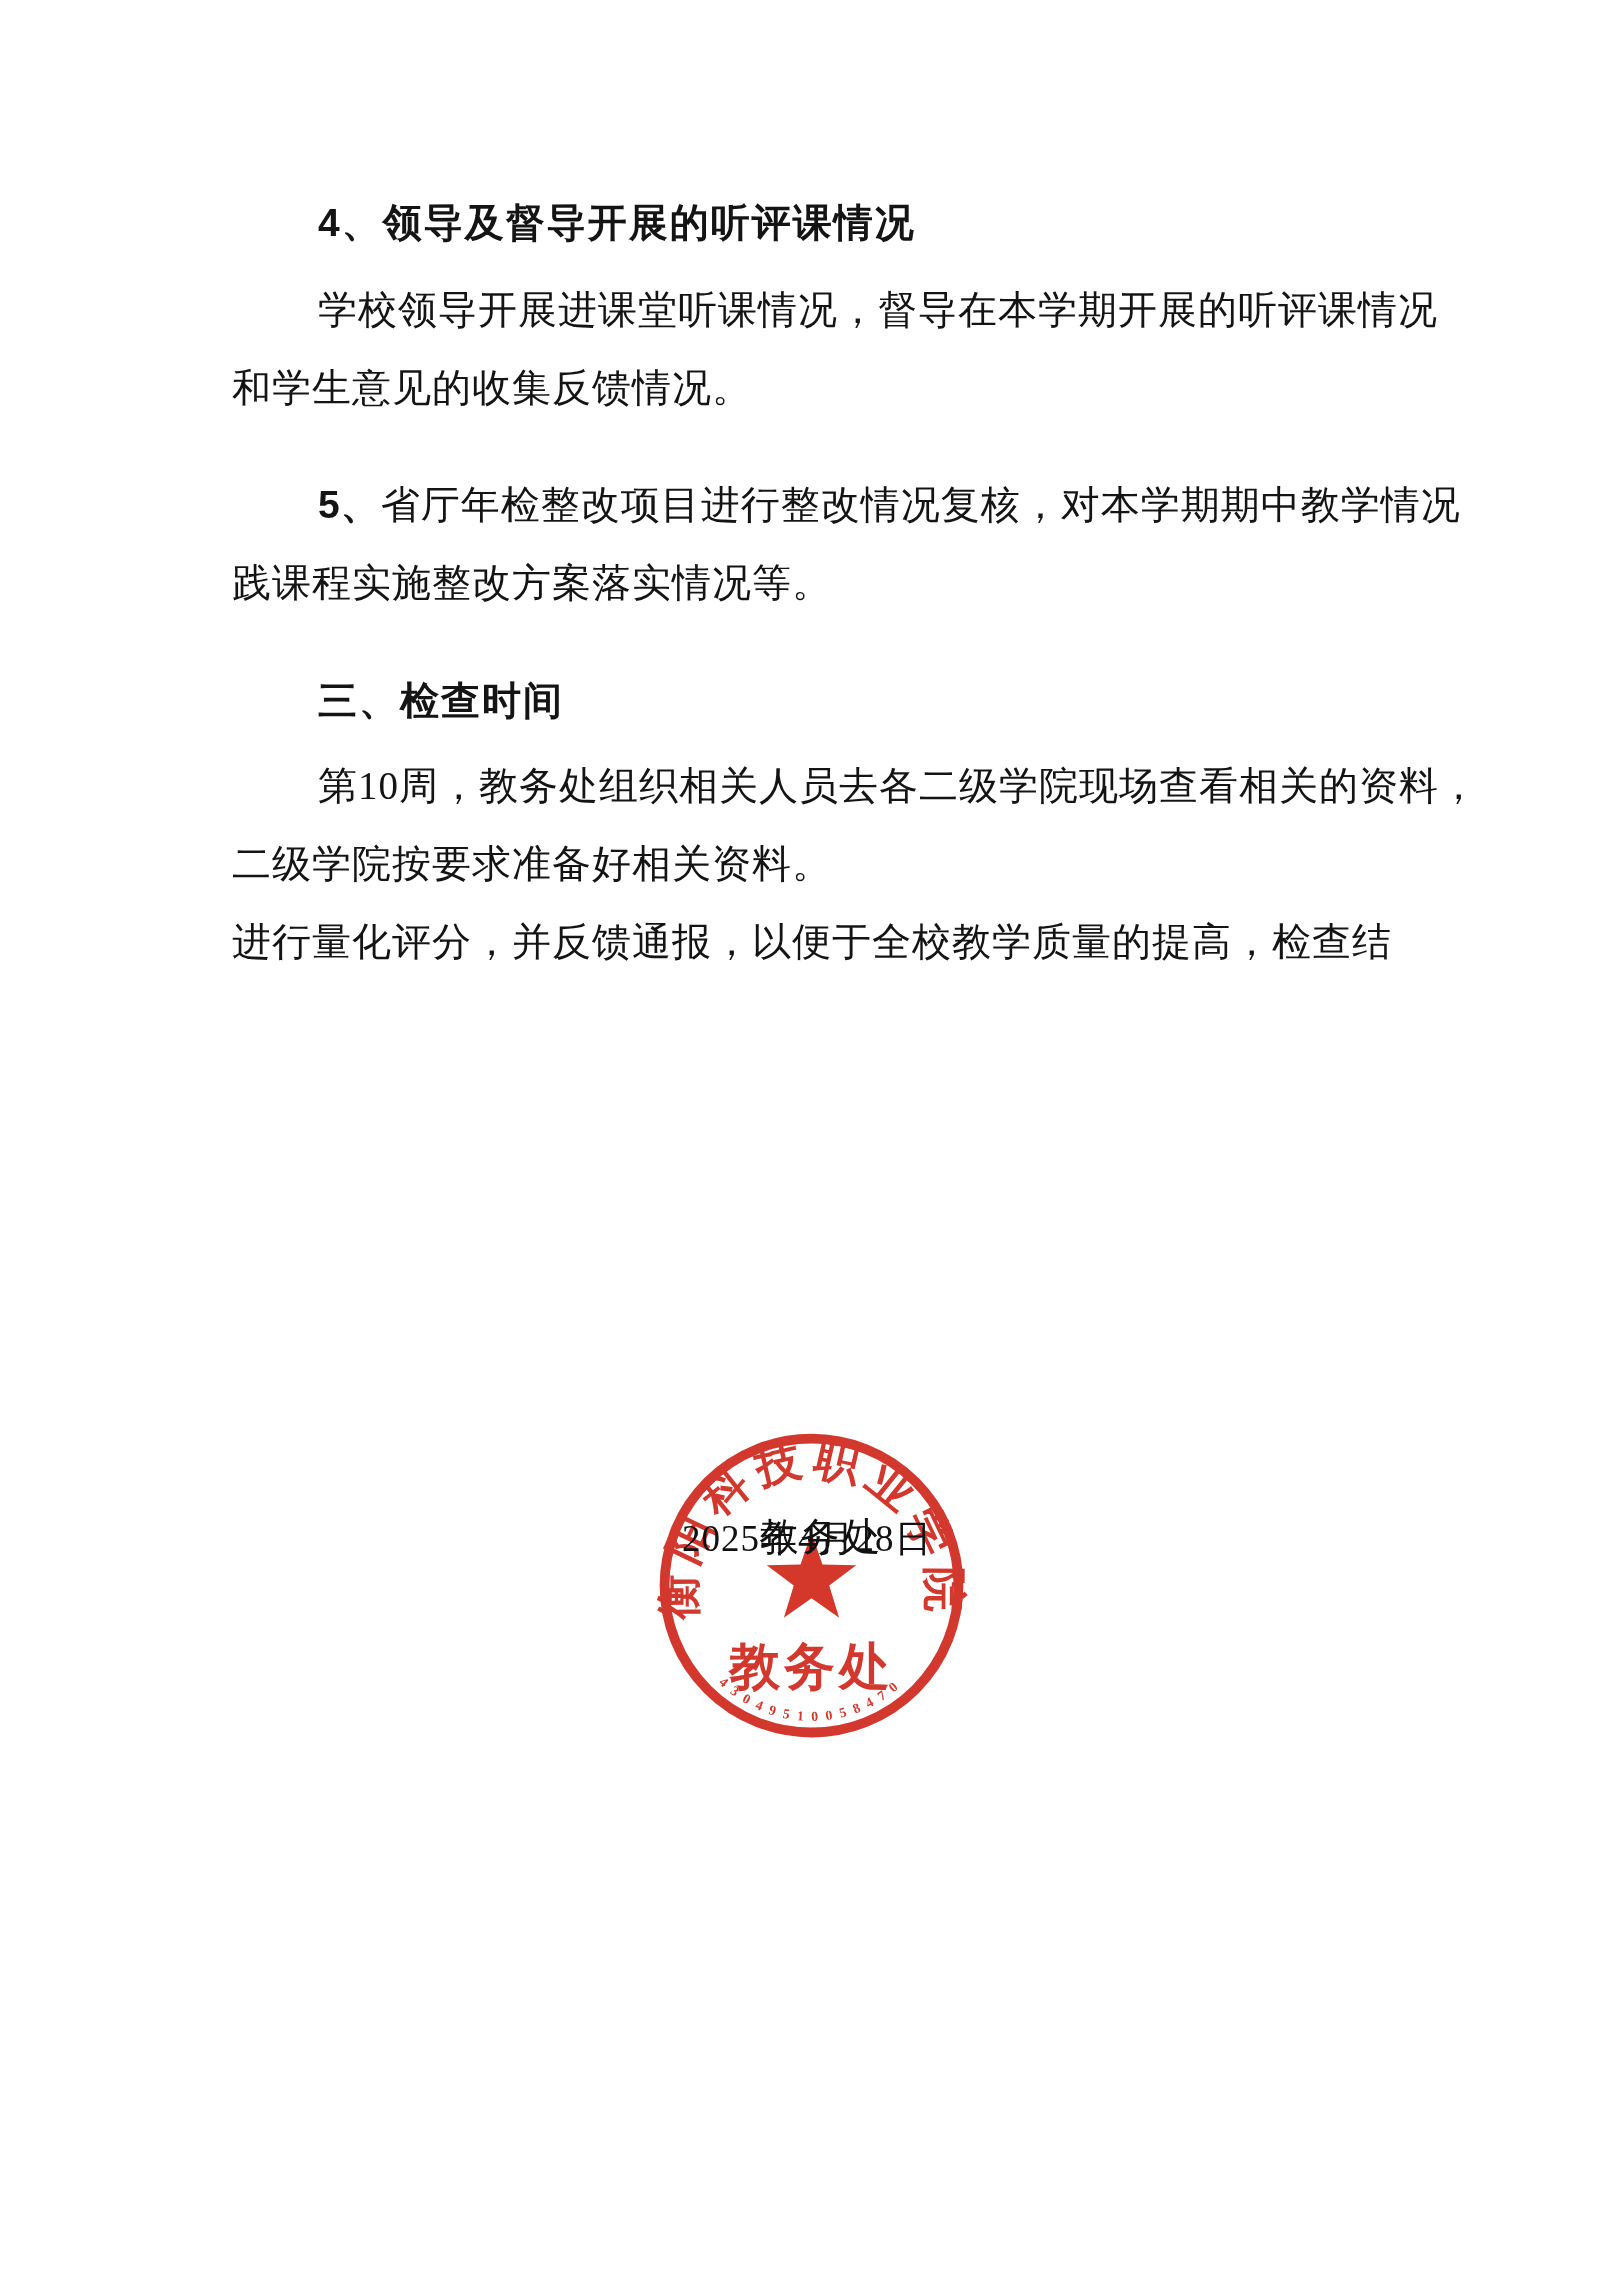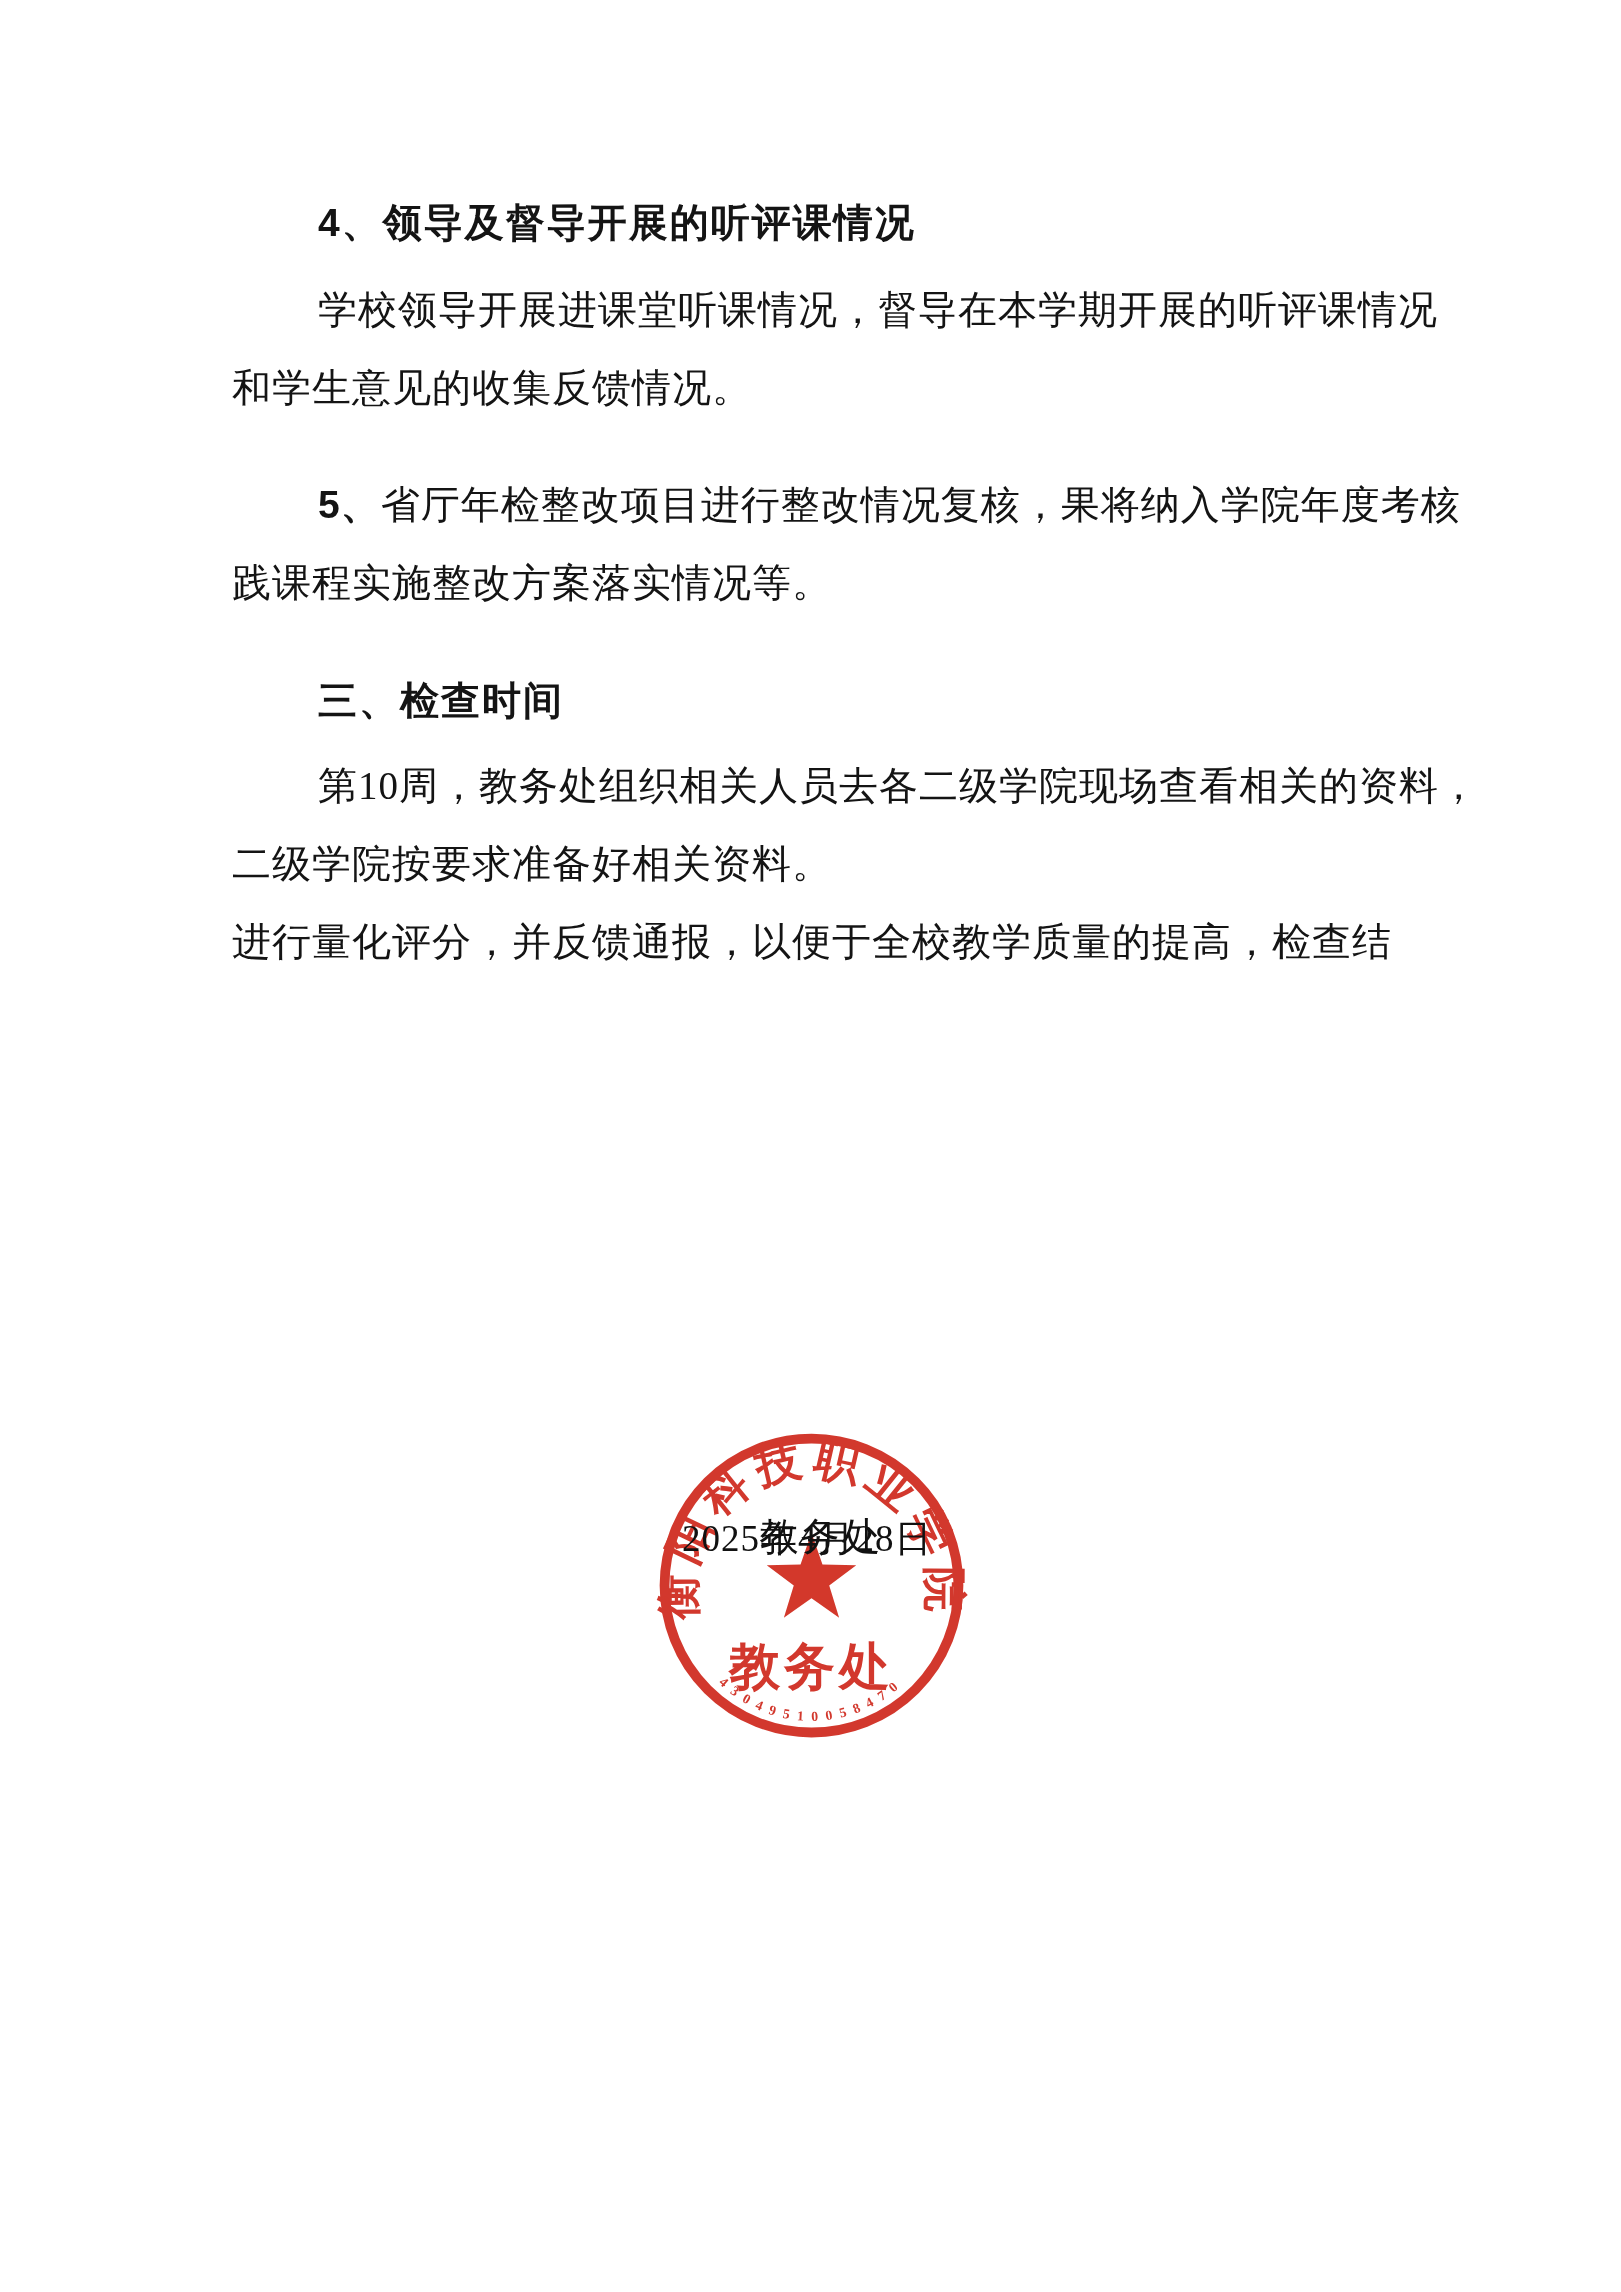--- a/index.html
+++ b/index.html
@@ -76,21 +76,21 @@
 
     <div class="line indent heading">4、领导及督导开展的听评课情况</div>
 
     <div>
       <div class="line indent mt9">学校领导开展进课堂听课情况，督导在本学期开展的听评课情况</div>
       <div class="line">和学生意见的收集反馈情况。</div>
     </div>
 
     <div>
       <div class="line indent mt40">
-        <span class="num-bold">5、</span><span>省厅年检整改项目进行整改情况复核，果将纳入学院年度考核</span>
+        <span class="num-bold">5、</span><span>省厅年检整改项目进行整改情况复核，对本学期期中教学情况</span>
       </div>
       <div class="line">践课程实施整改方案落实情况等。</div>
     </div>
 
     <div class="line indent heading mt41">三、检查时间</div>
 
     <div>
       <div class="line indent mt7">第10周，教务处组织相关人员去各二级学院现场查看相关的资料，</div>
       <div class="line">二级学院按要求准备好相关资料。</div>
     </div>

